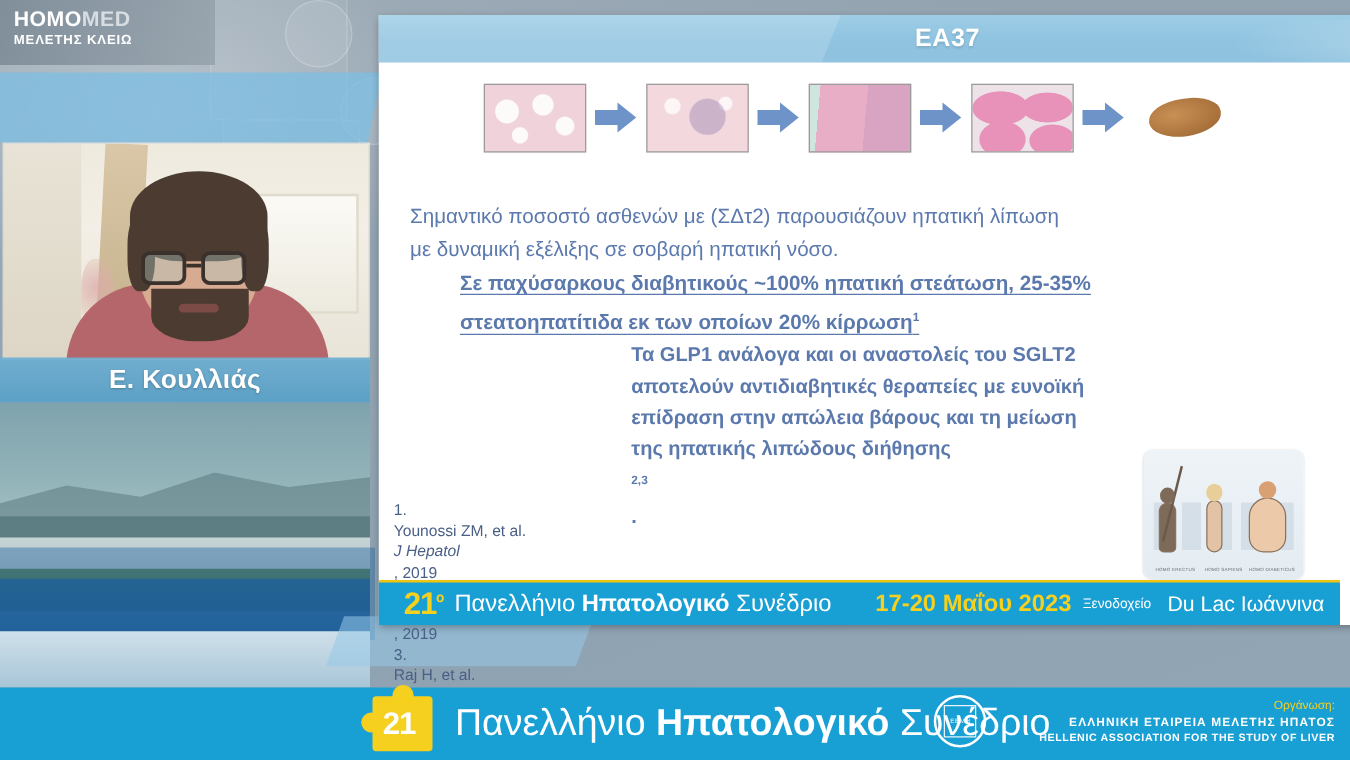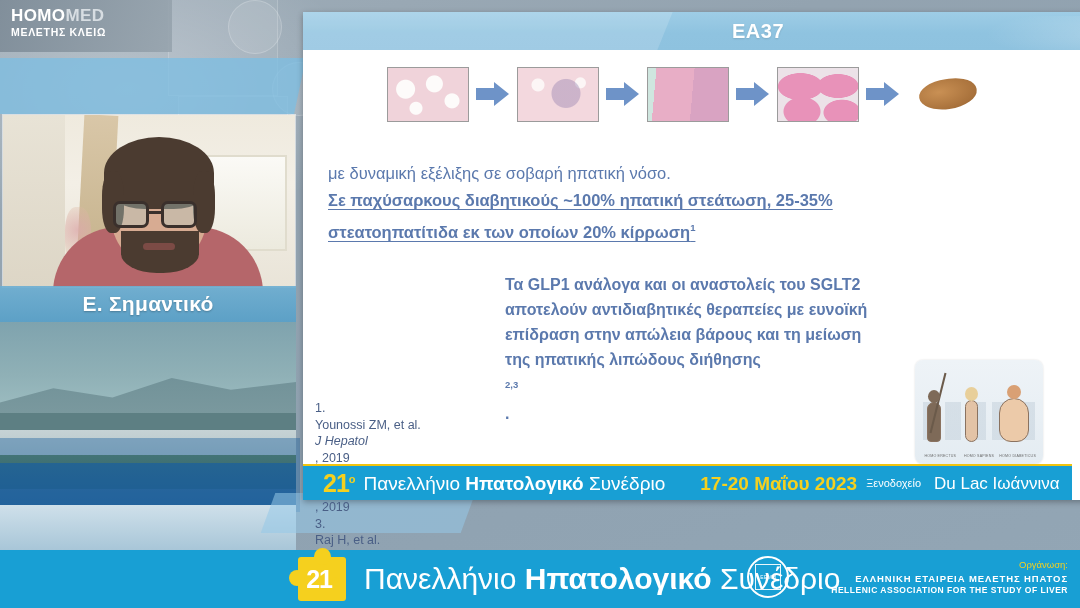--- a/index.html
+++ b/index.html
@@ -239,20 +239,21 @@
   }
 
   
   .para1 {
     position:absolute; left:25px; top:148px; width:600px;
     color:#5b79ad; font-size:16.5px; line-height:27px;
   }
   .para1 .underlined {
     display:block; font-weight:bold; text-decoration: underline;
     text-underline-offset: 3px;
+    margin-left: 40px;
   }
   .para1 .plain { display:block; }
   sup { font-size: 9.5px; }
 
   .para2 {
     position:absolute; left:202px; top:260px; width:410px;
     color:#5b79ad; font-size:16px; line-height:25px; font-weight:bold;
   }
   .para2 span { display:block; }
 
@@ -398,21 +399,21 @@
       <div class="cam-hair-r"></div>
       <div class="cam-glass l"></div>
       <div class="cam-glass r"></div>
       <div class="cam-bridge"></div>
       <div class="cam-beard"></div>
       <div class="cam-mouth"></div>
     </div>
   </div>
 
   <div class="speaker-bar">
-    <div class="speaker-name">Ε. Σημαντικό</div>
+    <div class="speaker-name">Ε. Κουλλιάς</div>
   </div>
 
   <div class="lake">
     <div class="lake-sky"></div>
     <div class="lake-mtn"></div>
     <div class="lake-far"></div>
     <div class="lake-water"></div>
     <div class="lake-trees"></div>
     <div class="lake-fg"></div>
   </div>
@@ -434,20 +435,21 @@
       <div class="histo h3"></div>
       <div class="arrow-r"></div>
       <div class="histo h4"></div>
       <div class="arrow-r"></div>
       <div class="histo h5">
         <div class="liver-gross"></div>
       </div>
     </div>
 
     <div class="para1">
+      <span class="plain">Σημαντικό ποσοστό ασθενών με (ΣΔτ2) παρουσιάζουν ηπατική λίπωση</span>
       <span class="plain">με δυναμική εξέλιξης σε σοβαρή ηπατική νόσο.</span>
       <span class="underlined">Σε παχύσαρκους διαβητικούς  ~100% ηπατική στεάτωση, 25-35%</span>
       <span class="underlined"><span>στεατοηπατίτιδα εκ των οποίων 20% κίρρωση</span><sup>1</sup></span>
     </div>
 
     <div class="para2">
       <span>Τα GLP1 ανάλογα και οι αναστολείς του SGLT2</span>
       <span>αποτελούν αντιδιαβητικές θεραπείες με ευνοϊκή</span>
       <span>επίδραση στην απώλεια βάρους και τη μείωση</span>
       <span><span>της ηπατικής λιπώδους διήθησης</span><sup>2,3</sup><span>.</span></span>

